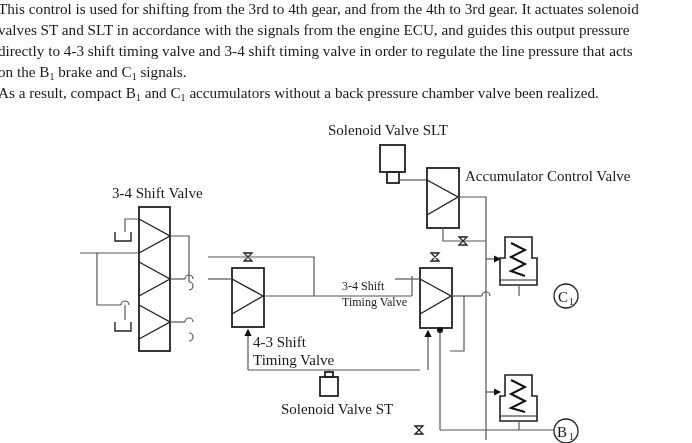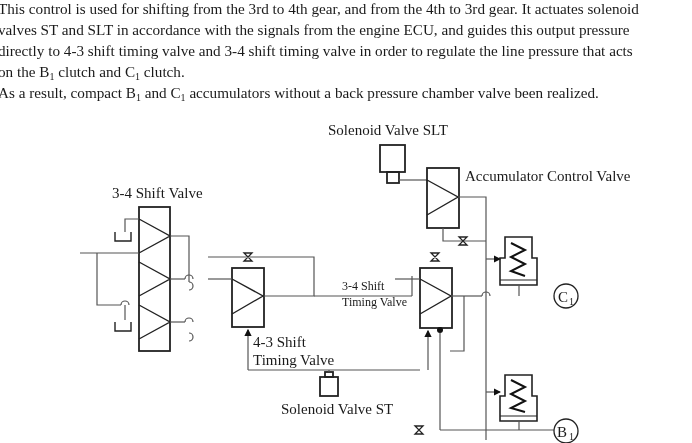--- a/index.html
+++ b/index.html
@@ -16,21 +16,21 @@
   .bx { stroke: #222; stroke-width: 1.8; fill: none; }
   .tri { stroke: #222; stroke-width: 1.4; fill: none; }
 </style>
 </head>
 <body>
 
 <p class="para" id="p1">
   <span class="line">This control is used for shifting from the 3rd to 4th gear, and from the 4th to 3rd gear. It actuates solenoid</span>
   <span class="line">valves ST and SLT in accordance with the signals from the engine ECU, and guides this output pressure</span>
   <span class="line">directly to 4-3 shift timing valve and 3-4 shift timing valve in order to regulate the line pressure that acts</span>
-  <span class="line"><span>on the B</span><sub>1</sub><span> clutch and C</span><sub>1</sub><span> clutch.</span></span>
+  <span class="line"><span>on the B</span><sub>1</sub><span> brake and C</span><sub>1</sub><span> signals.</span></span>
 </p>
 <p class="para" id="p2">
   <span class="line"><span>As a result, compact B</span><sub>1</sub><span> and C</span><sub>1</sub><span> accumulators without a back pressure chamber valve been realized.</span></span>
 </p>
 
 <svg width="692" height="443" viewBox="0 0 692 443">
   <defs>
     <marker id="arr" markerWidth="6" markerHeight="6" refX="5" refY="3" orient="auto">
       <path d="M0,0 L6,3 L0,6 z" fill="#111"></path>
     </marker>

